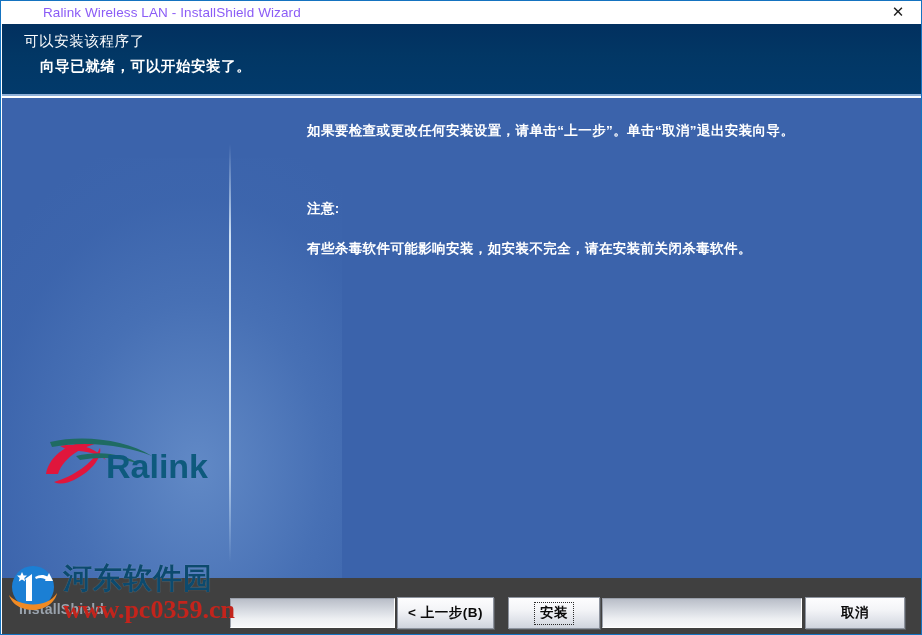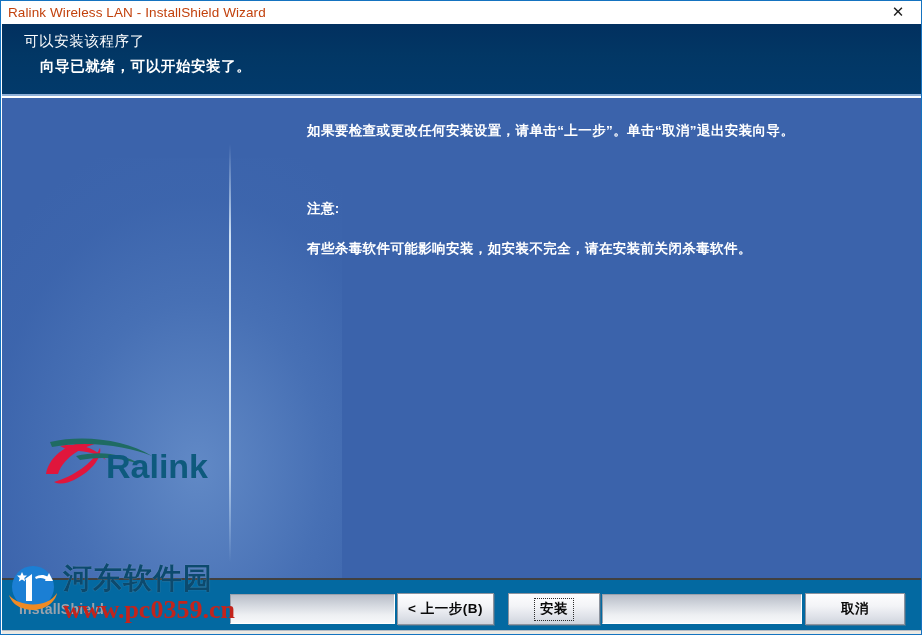--- a/index.html
+++ b/index.html
@@ -31,24 +31,25 @@
     left: 0;
     top: 0;
     width: 920px;
     height: 23px;
     background: #ffffff;
     display: flex;
     align-items: center;
   }
   .titlebar-text {
     font-size: 13.5px;
-    color: #c2410c;
+    color: #8b5cf6;
     padding-left: 7px;
     white-space: nowrap;
     letter-spacing: 0.1px;
+    margin-left: 35px;
   }
   .titlebar-spacer { flex: 1 1 auto; }
   .close-btn {
     width: 46px;
     height: 23px;
     display: flex;
     align-items: center;
     justify-content: center;
     background: #ffffff;
   }
@@ -146,23 +147,23 @@
   .note-title { margin: 0 0 22px 0; }
   .note-body { margin: 0; }
 
   
   .footer {
     position: absolute;
     left: 1px;
     top: 577px;
     width: 919px;
     height: 56px;
-    background: #0369a1;
-    box-sizing: border-box;
-    border-top: 2px solid #404040;
+    background: #404040;
+    box-sizing: border-box;
+    border-top: 6px solid #404040;
   }
   .footer-inner {
     position: absolute;
     left: 0;
     top: 0;
     width: 919px;
     height: 50px;
   }
   .inset {
     position: absolute;

